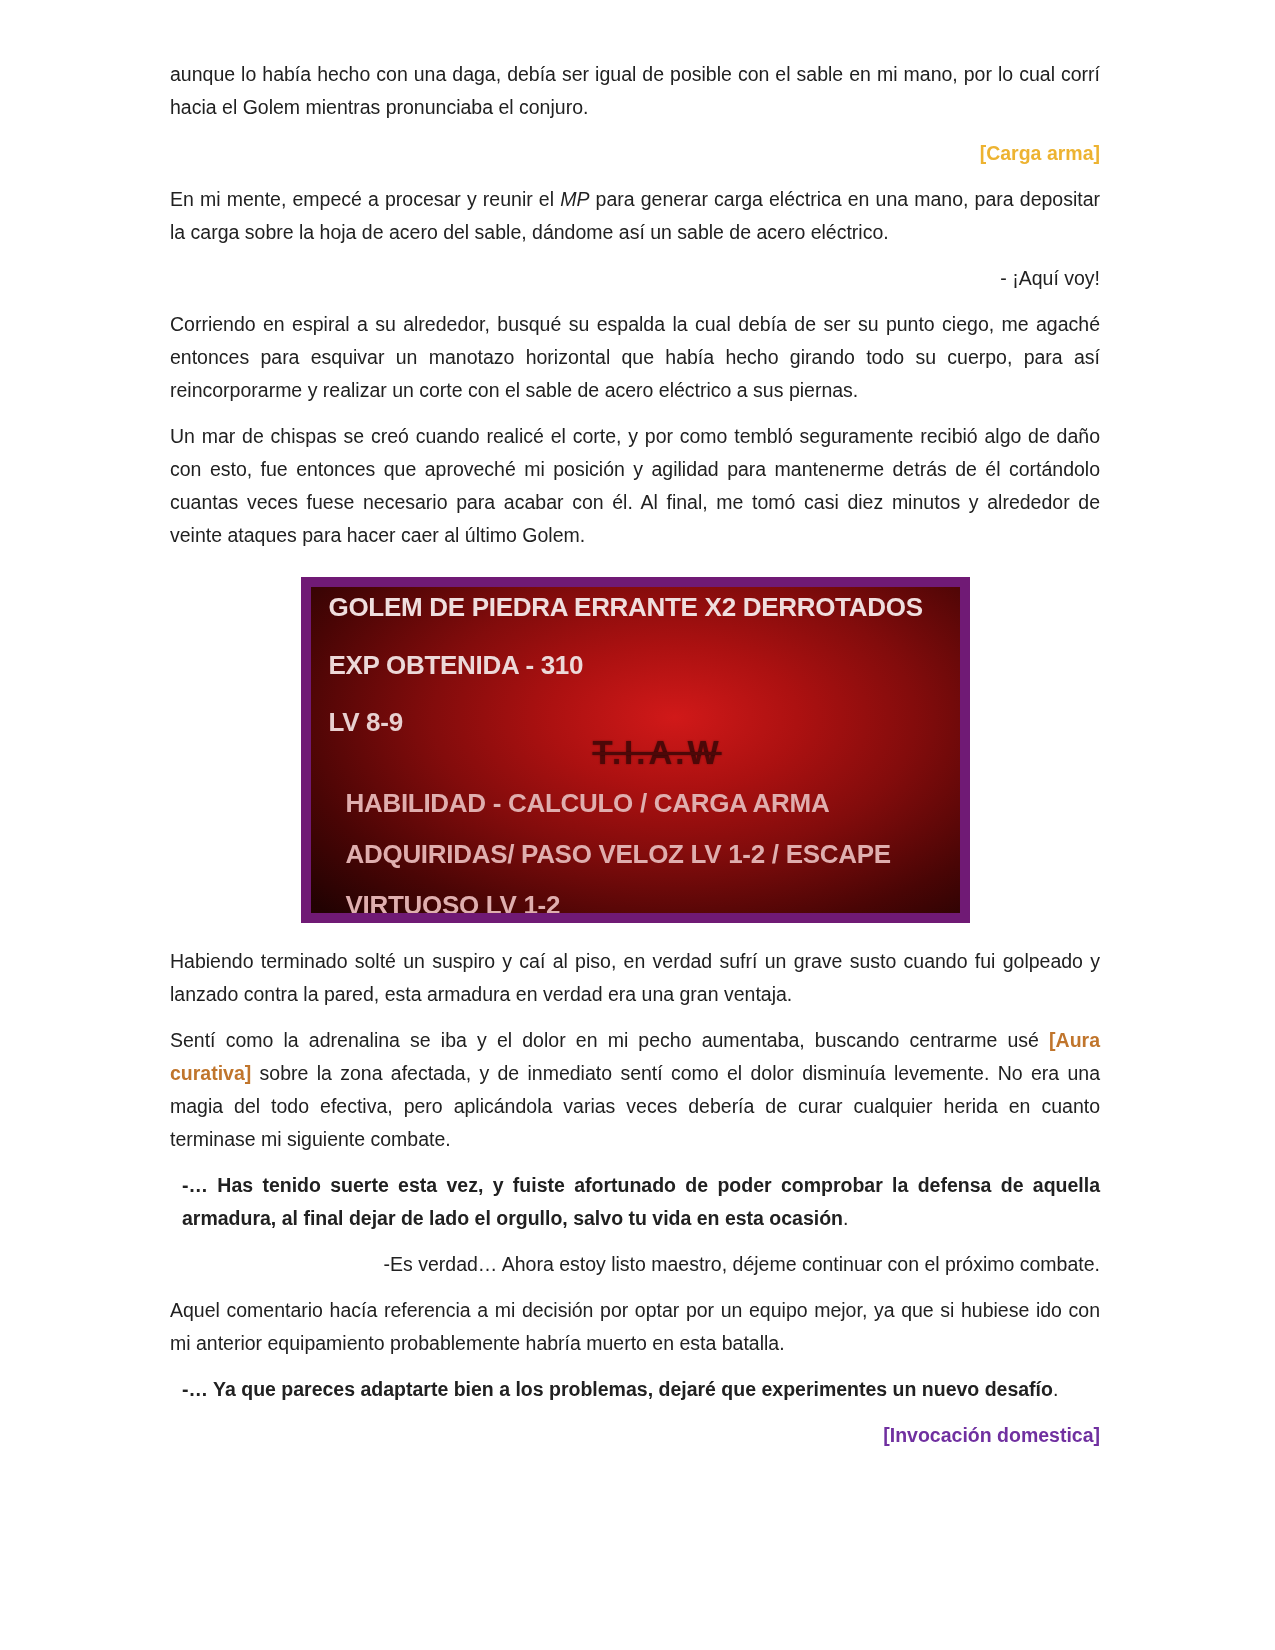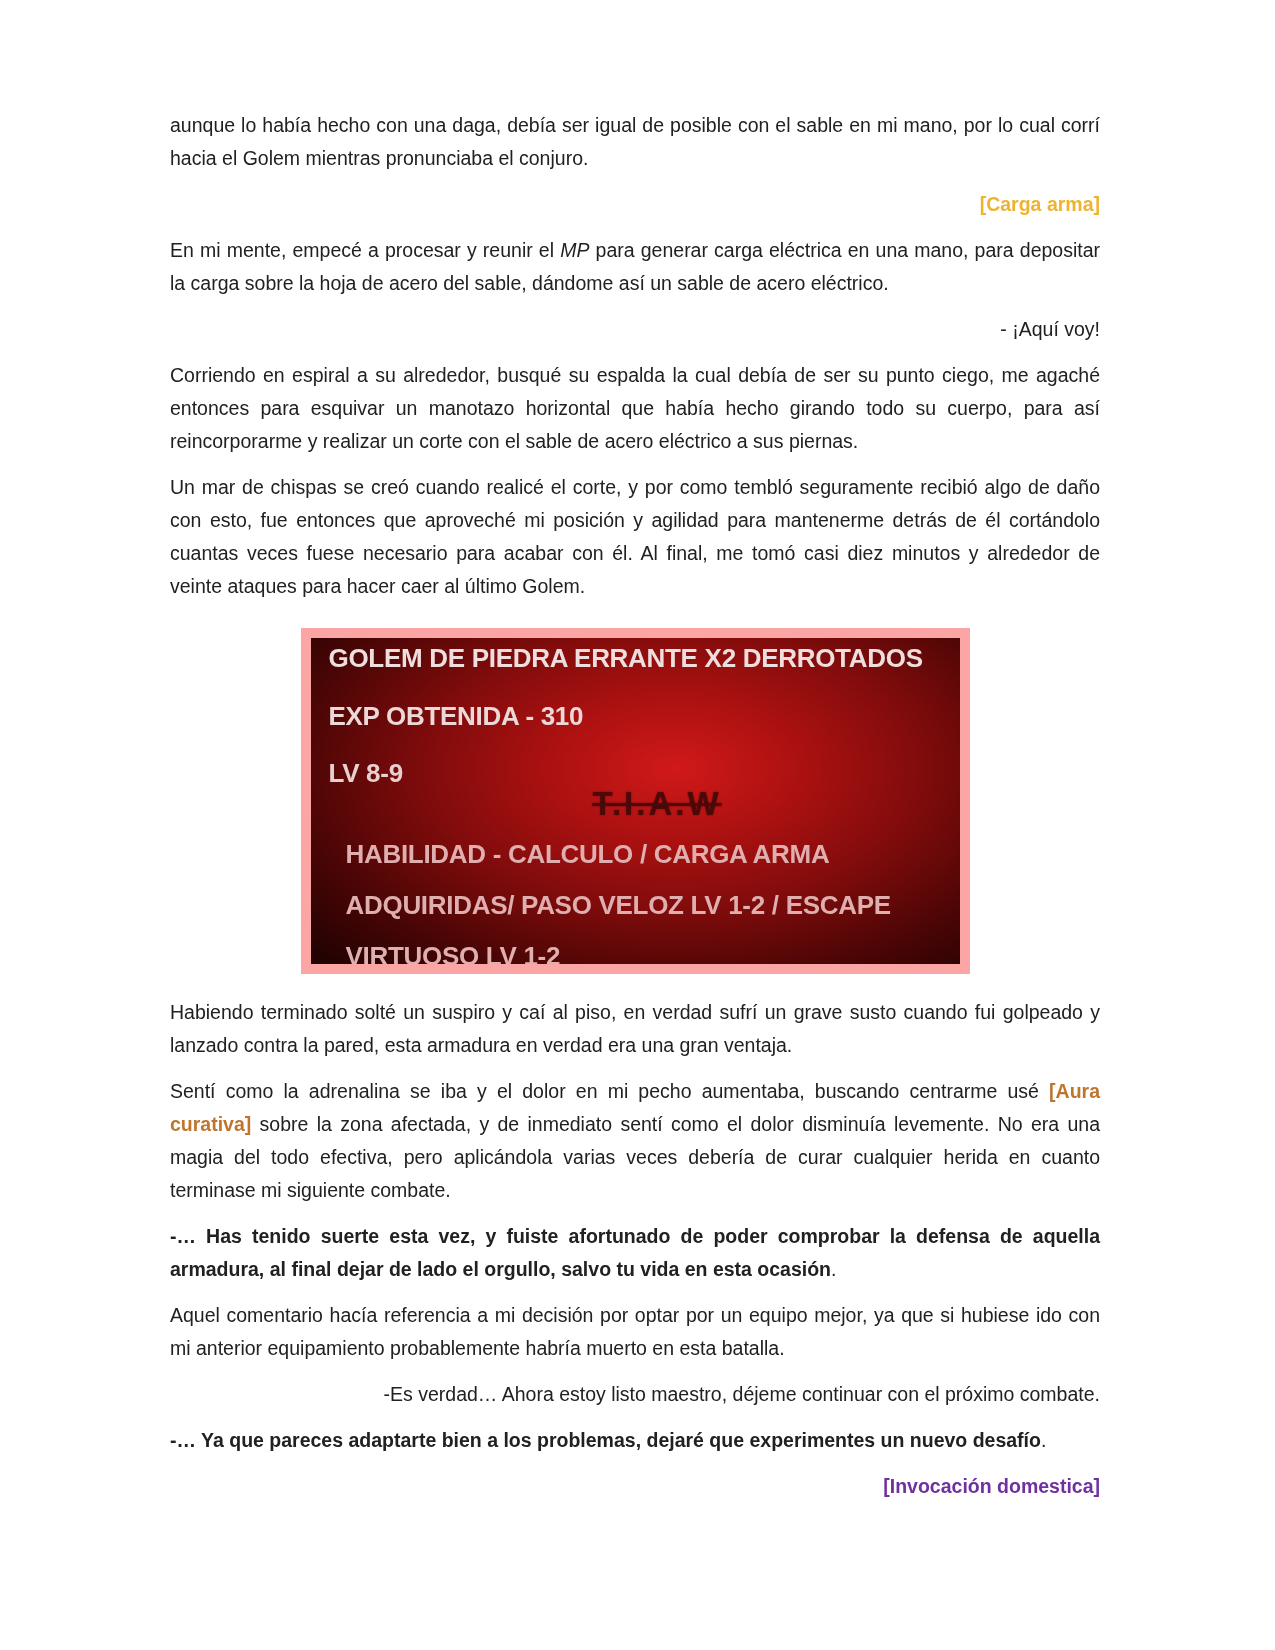--- a/index.html
+++ b/index.html
@@ -5,41 +5,41 @@
   html, body { margin: 0; padding: 0; }
   body {
     width: 1275px;
     height: 1650px;
     background: #ffffff;
     font-family: "Liberation Sans", sans-serif;
     color: #212121;
     overflow: hidden;
   }
   .article {
-    padding: 109px 175px 0 170px;
+    padding: 58px 175px 0 170px;
   }
   .para {
     font-size: 19.5px;
     line-height: 33px;
     margin: 0 0 13px 0;
     color: #212121;
   }
   .para.body, .para.bold { text-align: justify; }
-  .para.bold { font-weight: 700; }
+  .para.bold { font-weight: 700; margin-left: 12px; }
   .para.dialogue { text-align: right; }
   .para.heading {
     text-align: right;
     font-weight: 700;
     margin-bottom: 13px;
   }
   
   .game-box {
     width: 669px;
     margin: 25px auto 22px auto;
-    background: #fca5a5;
+    background: #701a75;
     padding: 10px;
     box-sizing: border-box;
   }
   .gb-inner {
     width: 100%;
     height: 326px;
     box-sizing: border-box;
     padding: 5px 14px 10px 18px;
     background:
       radial-gradient(ellipse 75% 85% at 56% 40%,
@@ -89,17 +89,17 @@
       <div class="gb-watermark">T.I.A.W</div>
       <div class="gb-line gb-skills">HABILIDAD -  CALCULO / CARGA ARMA</div>
       <div class="gb-line gb-skills">ADQUIRIDAS/ PASO VELOZ LV 1-2 /  ESCAPE</div>
       <div class="gb-line gb-skills">VIRTUOSO LV 1-2</div>
       <div class="gb-line gb-title-earned">TITULO - ENEMIGO DE GOLEMS</div>
     </div>
   </div>
 <p class="para body"><span>Habiendo terminado solté un suspiro y caí al piso, en verdad sufrí un grave susto cuando fui golpeado y lanzado contra la pared, esta armadura en verdad era una gran ventaja.</span></p>
     <p class="para body"><span>Sentí como la adrenalina se iba y el dolor en mi pecho aumentaba, buscando centrarme usé </span><span style="font-weight: 700; color: rgb(192, 117, 44);">[Aura curativa]</span><span> sobre la zona afectada, y de inmediato sentí como el dolor disminuía levemente. No era una magia del todo efectiva, pero aplicándola varias veces debería de curar cualquier herida en cuanto terminase mi siguiente combate.</span></p>
     <p class="para bold"><span style="font-weight: 700;">-… Has tenido suerte esta vez, y fuiste afortunado de poder comprobar la defensa de aquella armadura, al final dejar de lado el orgullo, salvo tu vida en esta ocasión</span><span style="font-weight: 400;">.</span></p>
+    <p class="para dialogue"><span>-Es verdad… Ahora estoy listo maestro, déjeme continuar con el próximo combate.</span></p>
     <p class="para body"><span>Aquel comentario hacía referencia a mi decisión por optar por un equipo mejor, ya que si hubiese ido con mi anterior equipamiento probablemente habría muerto en esta batalla.</span></p>
-    <p class="para dialogue"><span>-Es verdad… Ahora estoy listo maestro, déjeme continuar con el próximo combate.</span></p>
     <p class="para bold"><span style="font-weight: 700;">-… Ya que pareces adaptarte bien a los problemas, dejaré que experimentes un nuevo desafío</span><span style="font-weight: 400;">.</span></p>
     <p class="para heading" style="color: rgb(112, 48, 160);"><span>[Invocación domestica]</span></p>
   </div>
 
 </body></html>

